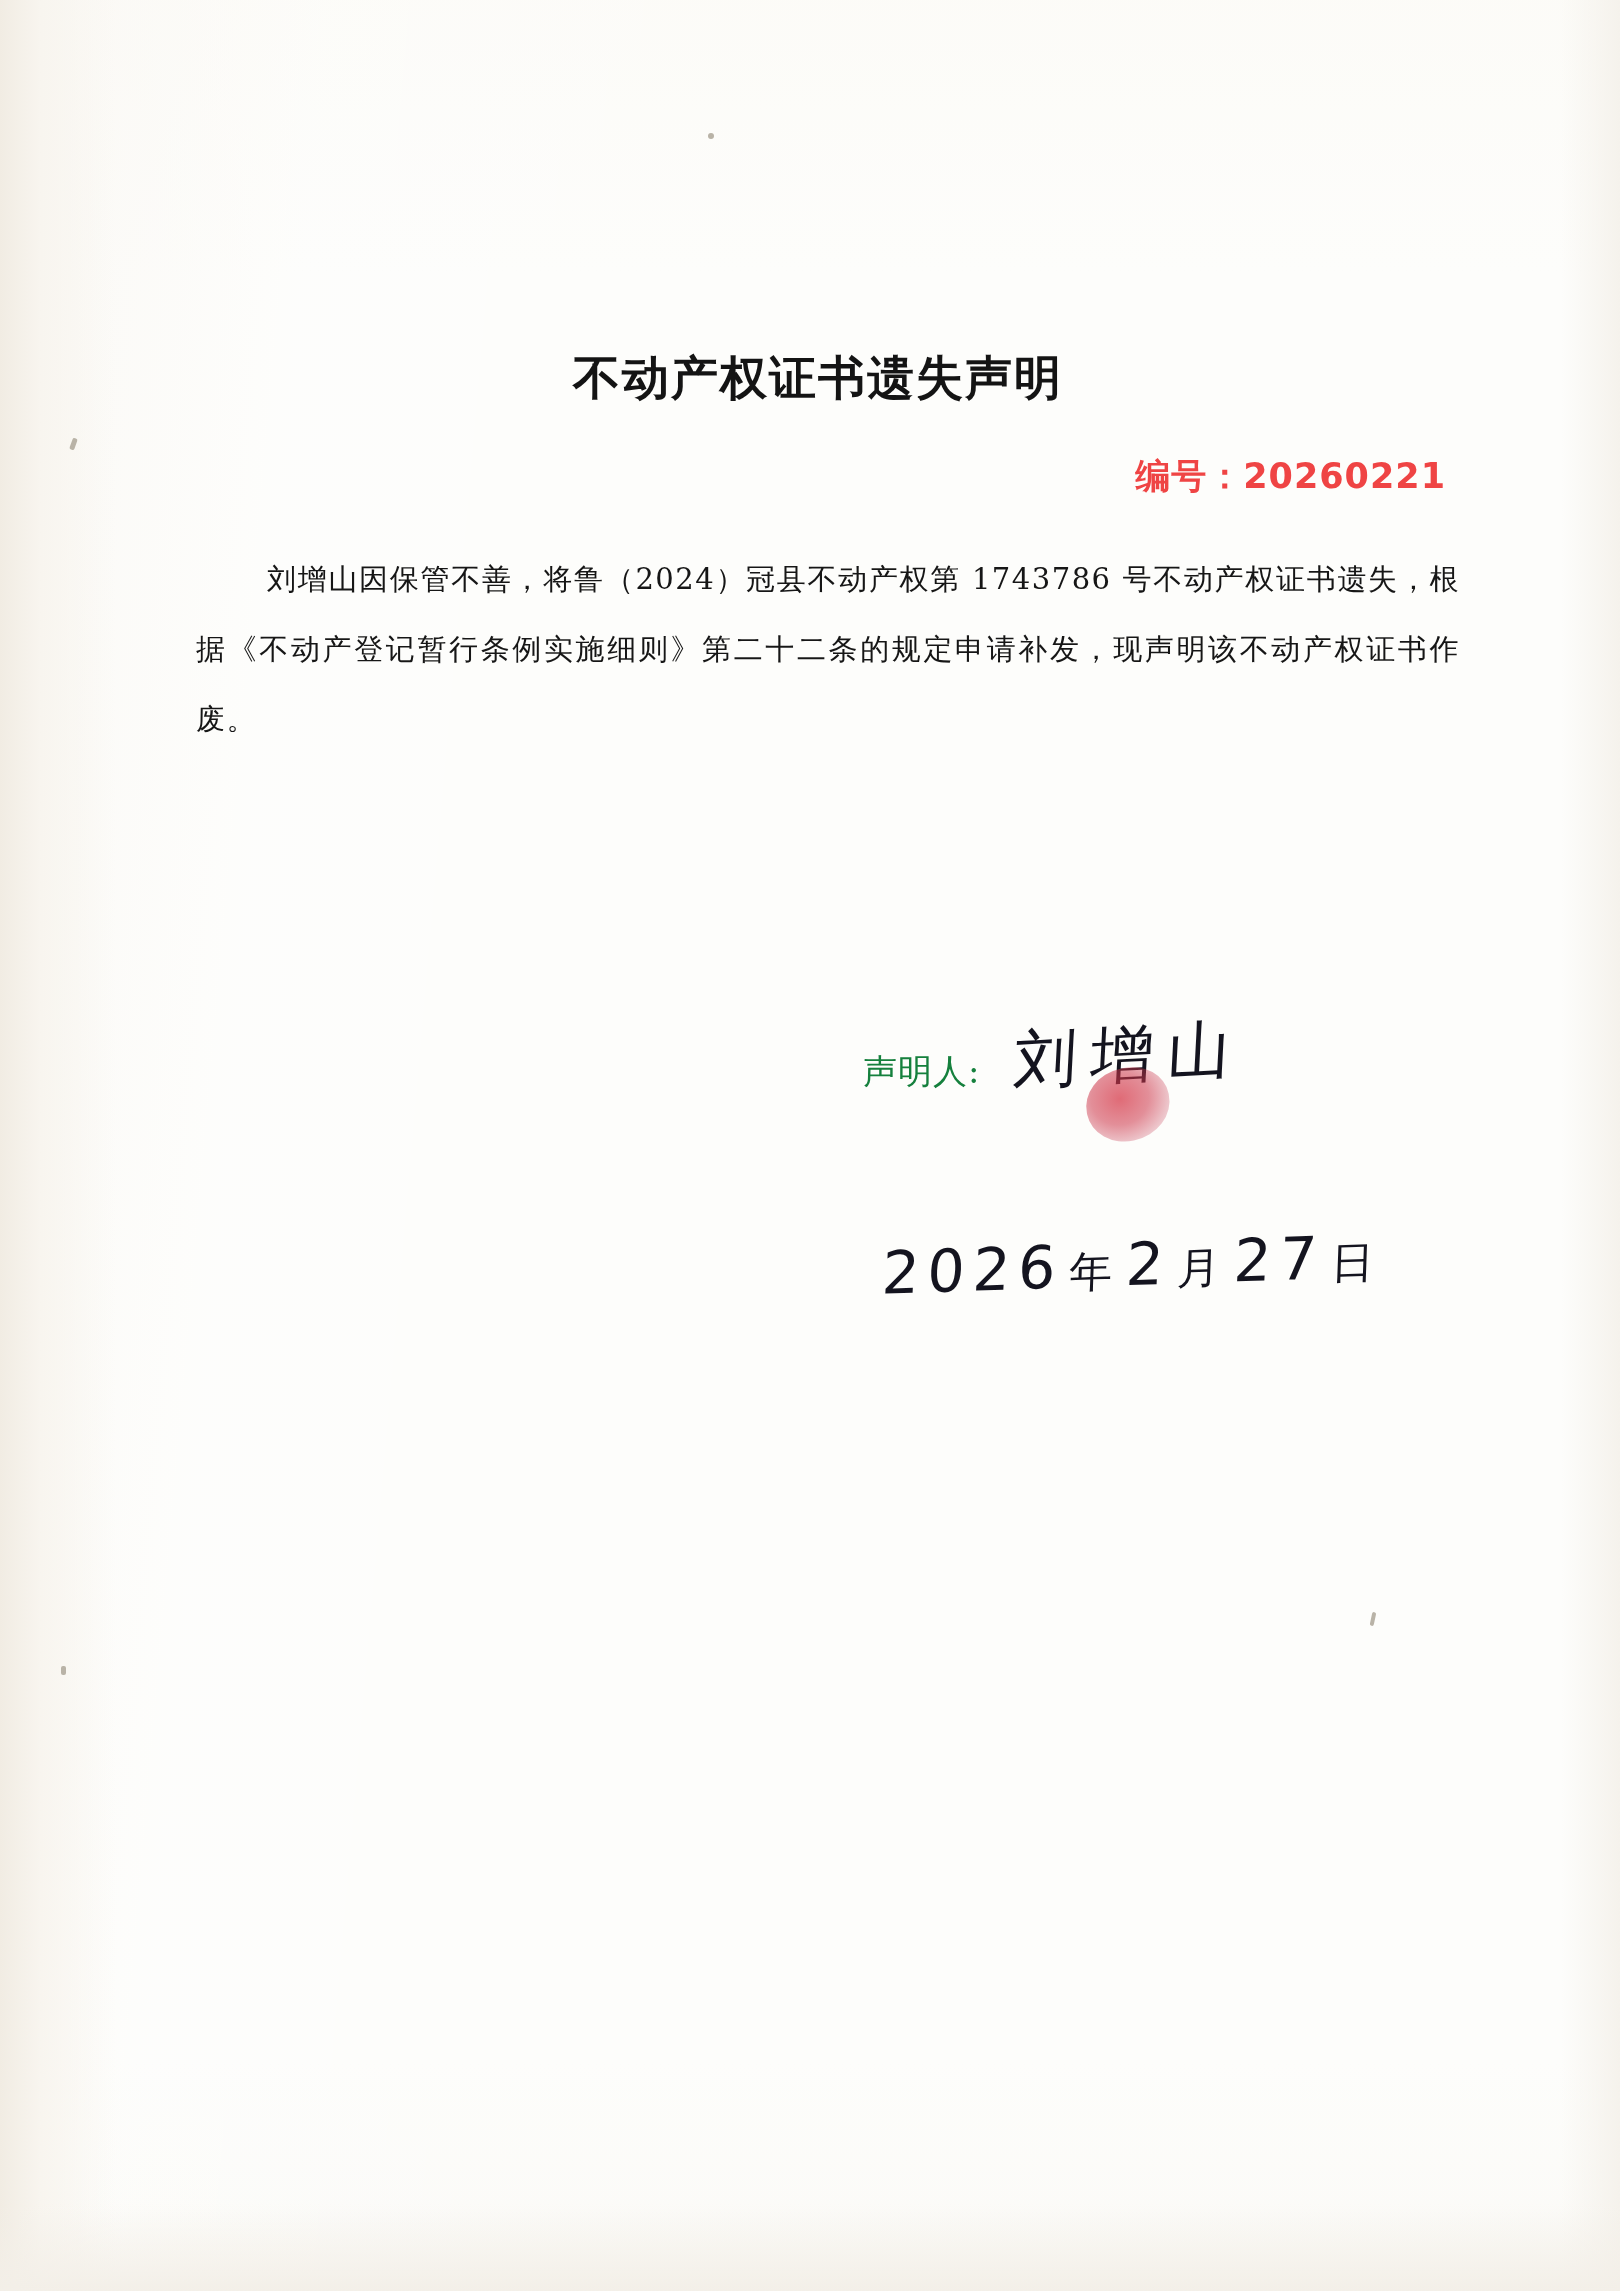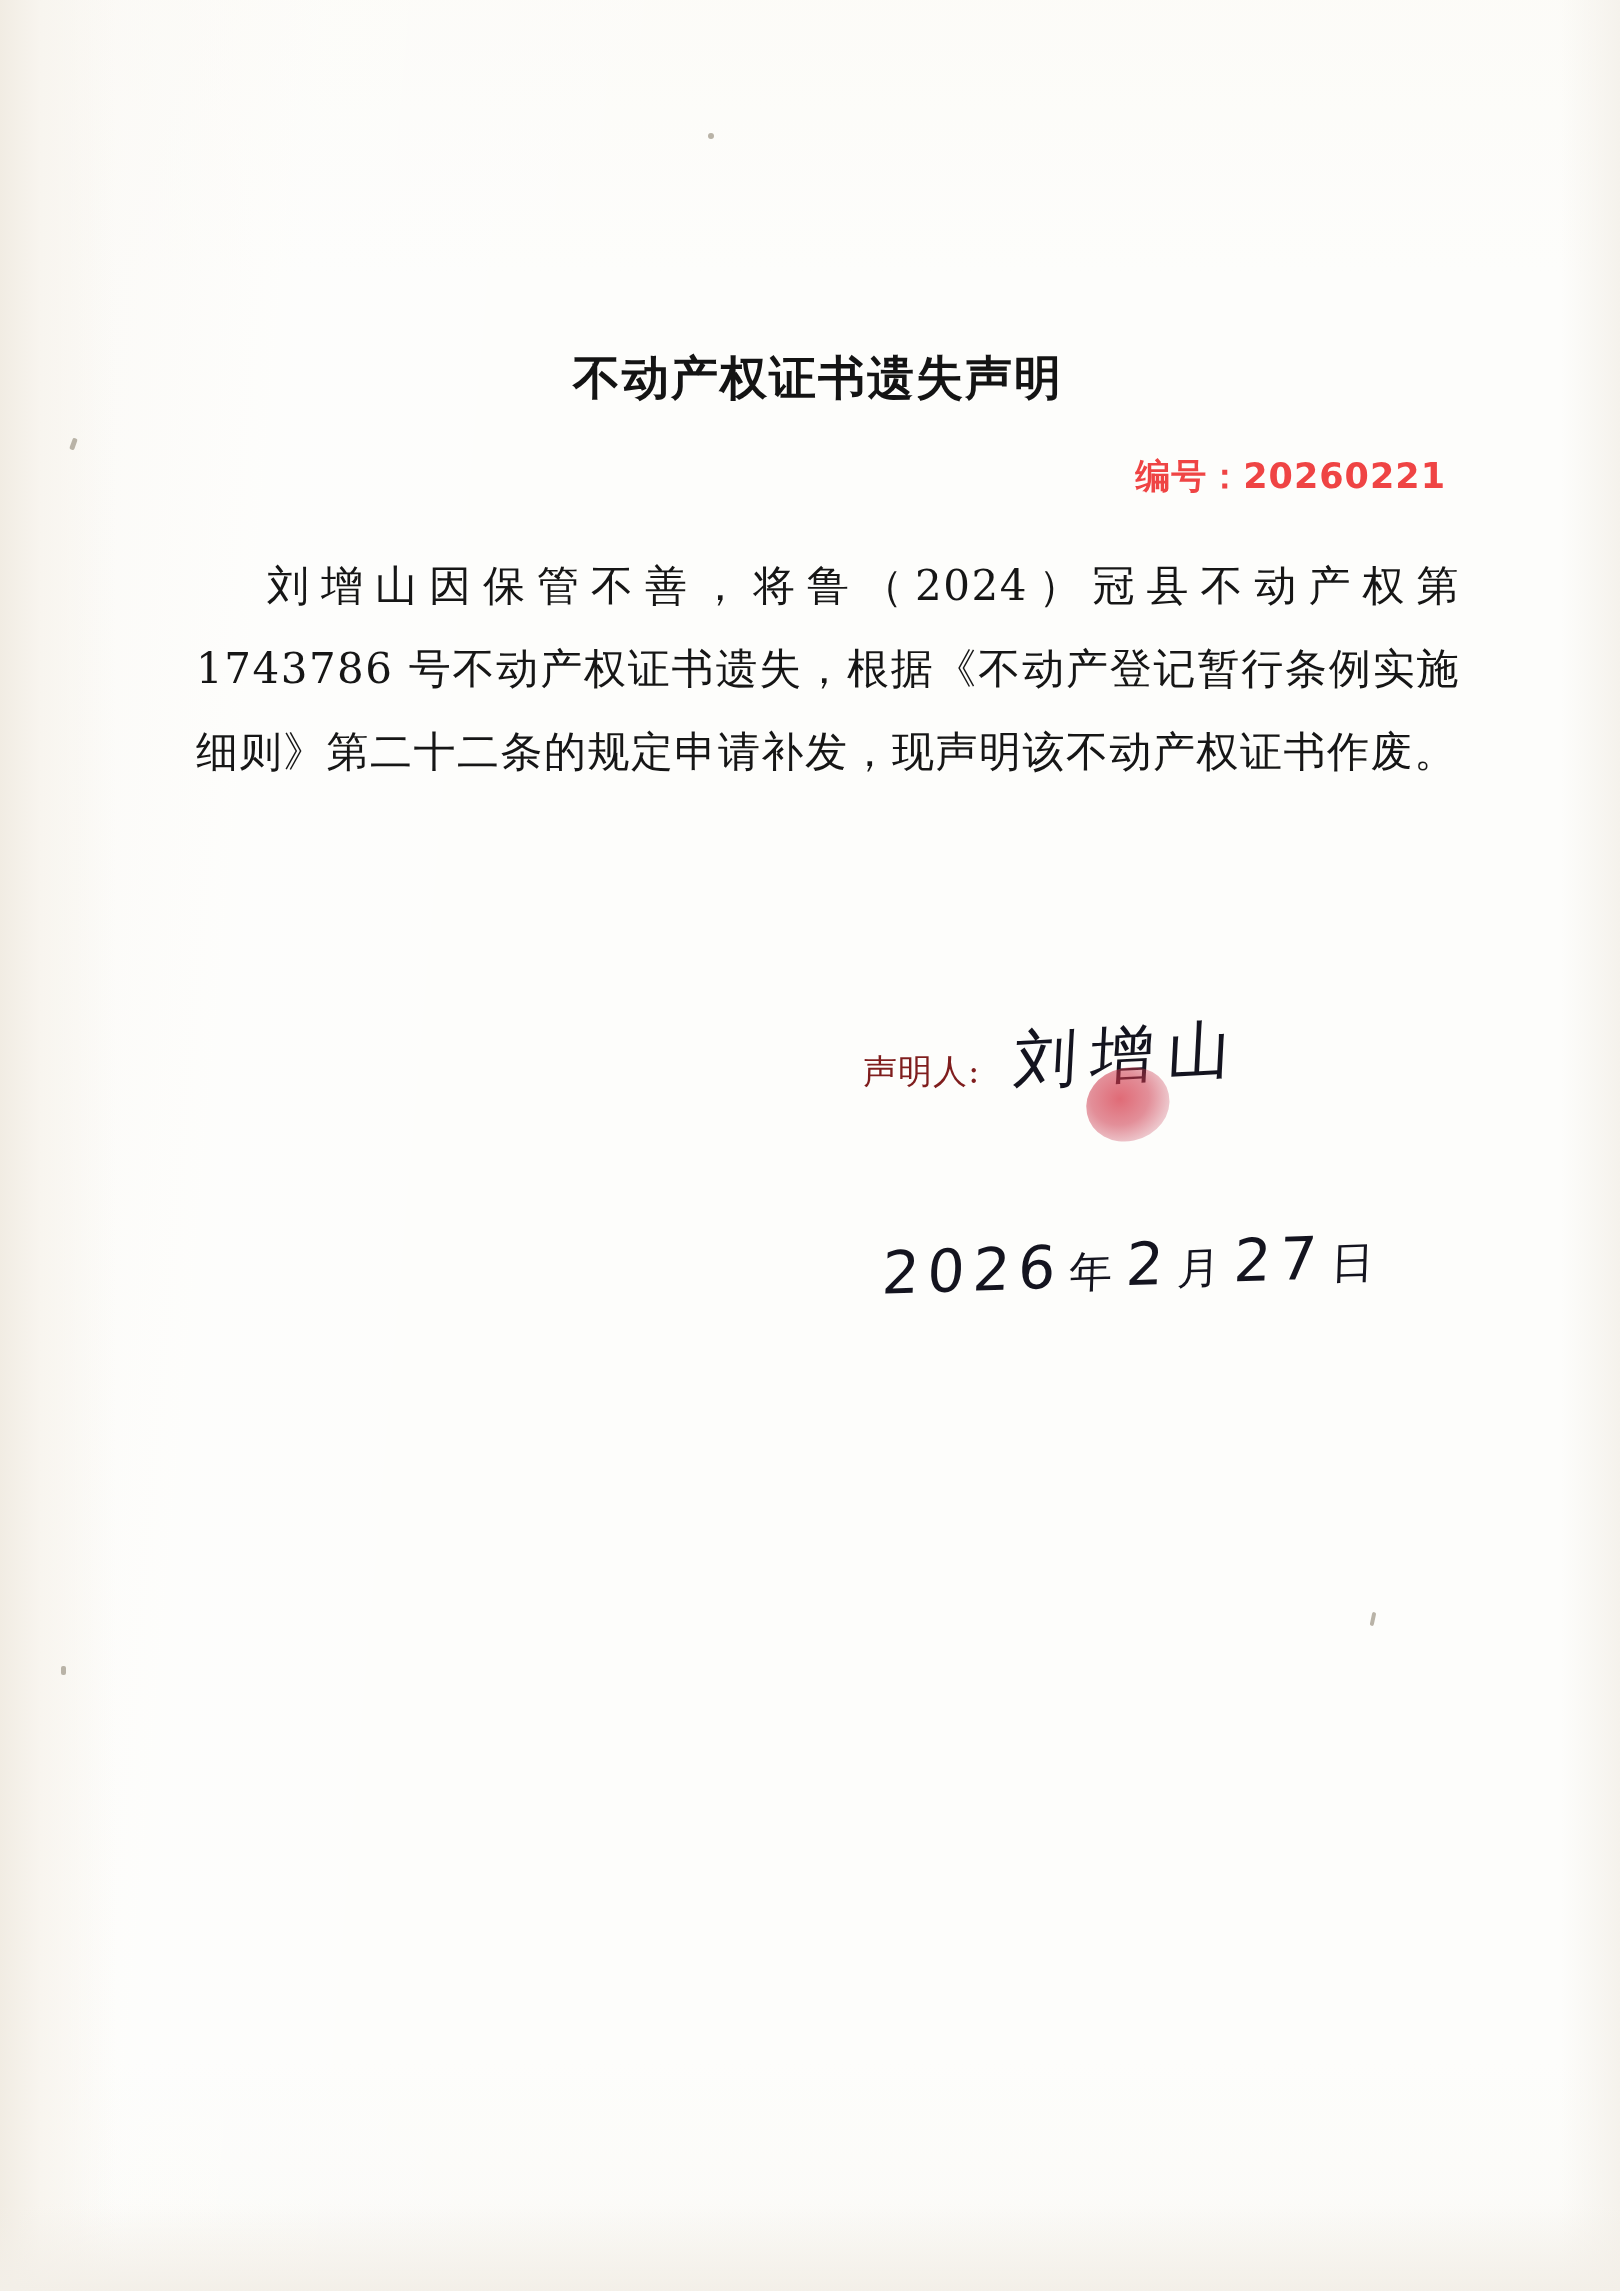--- a/index.html
+++ b/index.html
@@ -71,41 +71,41 @@
     letter-spacing: 1px;
   }
   .serial-label { font-weight: bold; }
   .serial-value { font-weight: bold; }
 
   .body-block {
     position: absolute;
     top: 544px;
     left: 196px;
     width: 1264px;
-    font-size: 42px;
-    line-height: 83px;
+    font-size: 29px;
+    line-height: 70px;
     color: #161616;
     font-family: "DejaVu Serif", "Liberation Serif", serif;
     text-align: justify;
   }
   .para {
     text-indent: 71px;
     margin: 0;
     letter-spacing: 1.5px;
   }
   .para.second {
     margin-top: 2px;
   }
 
   .sign-row {
     position: absolute;
     top: 1049px;
     left: 863px;
     font-size: 34px;
-    color: #7f1d1d;
+    color: #15803d;
     font-family: "DejaVu Serif", "Liberation Serif", serif;
     letter-spacing: 1px;
   }
   .handwriting {
     font-family: "DejaVu Sans", "Liberation Sans", sans-serif;
     color: #1b1b2b;
   }
   .sign-name {
     position: absolute;
     top: 1012px;

